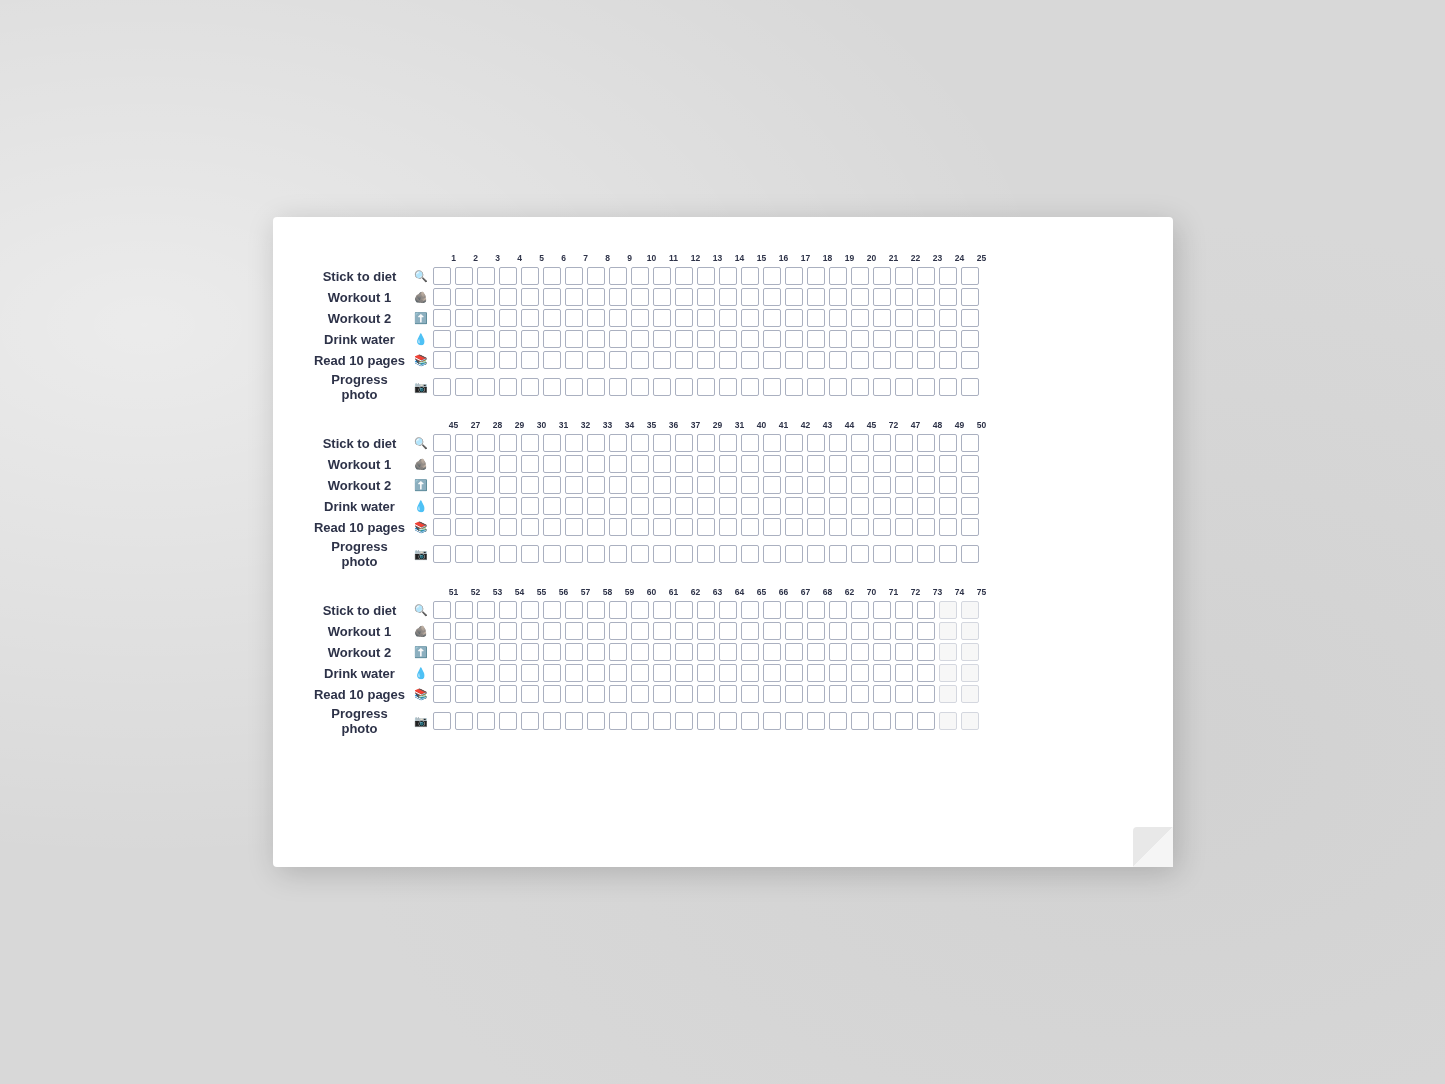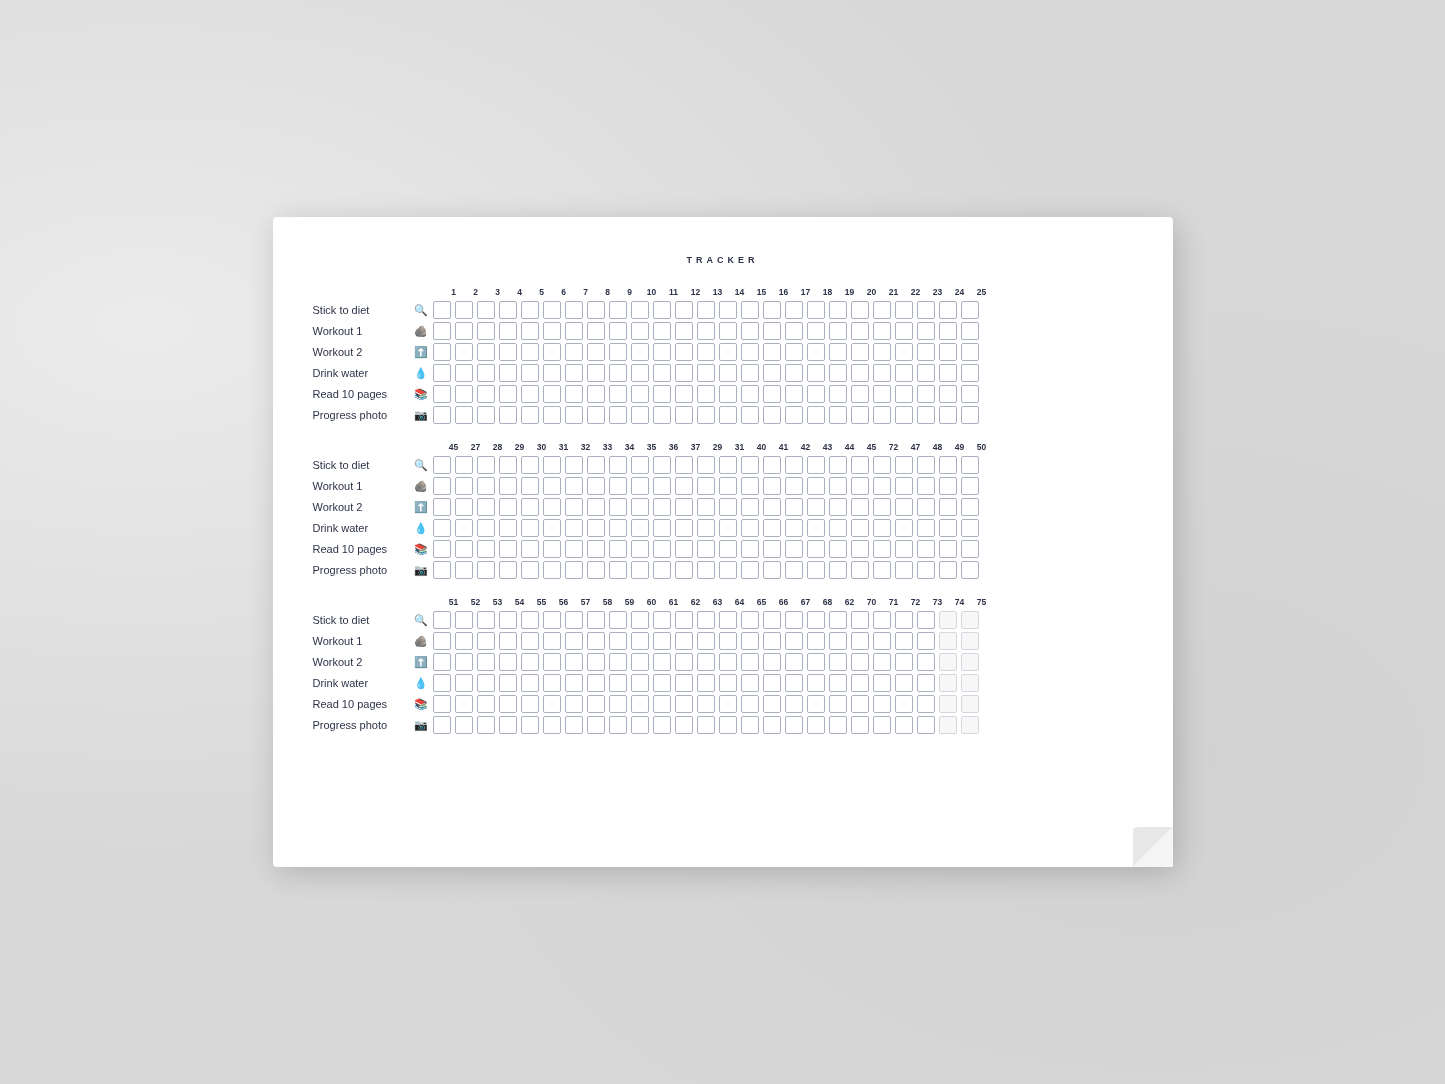--- a/index.html
+++ b/index.html
@@ -74,24 +74,24 @@
       font-weight: 600;
       flex-shrink: 0;
     }
     .tracker-row {
       display: flex;
       align-items: center;
       margin-bottom: 3px;
     }
     .row-label {
       width: 100px;
-      font-size: 11px;
+      font-size: 13px;
       color: #2d3248;
-      font-weight: 400;
-      text-align: left;
+      font-weight: 700;
+      text-align: center;
       padding-right: 6px;
       flex-shrink: 0;
     }
     .row-icon {
       width: 18px;
       text-align: center;
       font-size: 11px;
       flex-shrink: 0;
       margin-right: 2px;
     }
@@ -118,21 +118,20 @@
       background: #f0f0f0;
       opacity: 0.5;
     }
   </style>
 </head>
 <body>
 
 <div class="bg-shadow"></div>
 
 <div class="card">
-  <p class="subtitle">TRACKER</p>
 
   <div id="sections-container">
       <div class="section">
         <div class="day-header-row">
           <div class="day-num">1</div>
           <div class="day-num">2</div>
           <div class="day-num">3</div>
           <div class="day-num">4</div>
           <div class="day-num">5</div>
           <div class="day-num">6</div>

